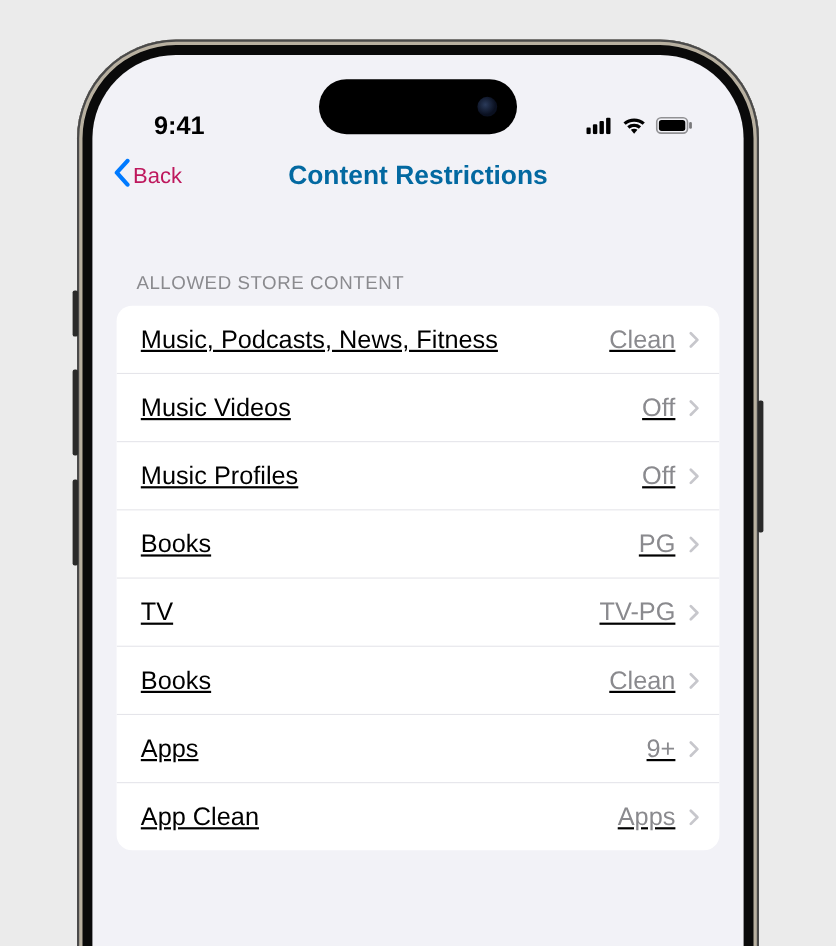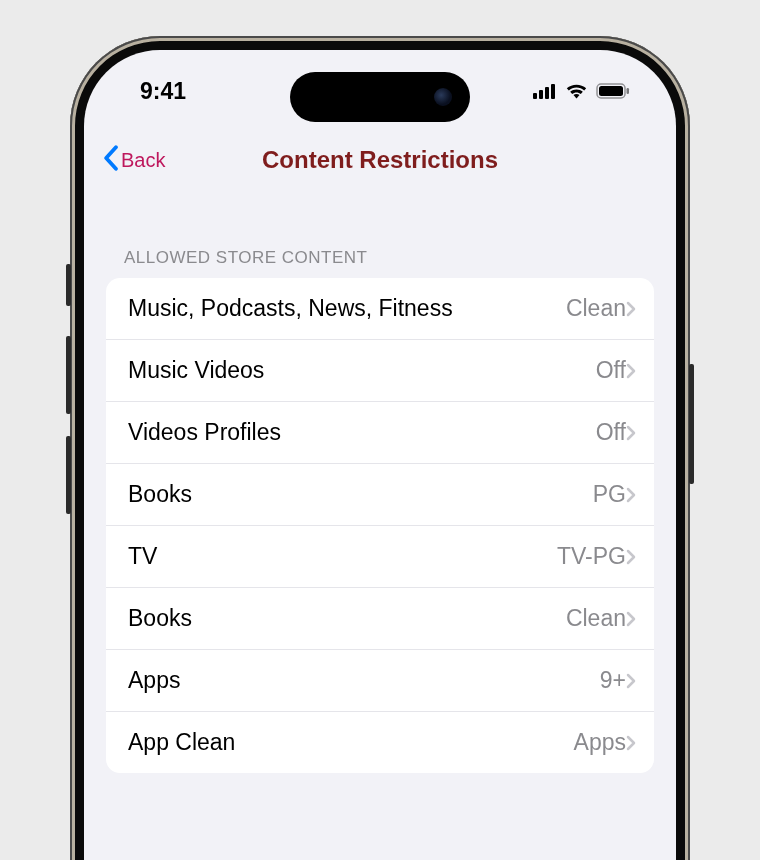--- a/index.html
+++ b/index.html
@@ -56,21 +56,21 @@
     justify-content: flex-end;
     padding-right: 18px;
   }
   .cam {
     width: 18px; height: 18px; border-radius: 50%;
     background: radial-gradient(circle at 40% 40%, #2a3a5a 0%, #0a1020 60%);
   }
   .status-bar {
     display: flex;
     justify-content: space-between;
-    align-items: flex-start;
+    align-items: flex-end;
     padding: 28px 46px 0 56px;
     height: 78px;
     font-size: 23px;
     font-weight: 600;
     color: #000;
   }
   .status-right { display: flex; align-items: center; gap: 8px; }
   .nav-bar {
     display: flex;
     align-items: center;
@@ -84,48 +84,49 @@
     font-size: 20px;
     gap: 2px;
     position: absolute;
     left: 18px;
   }
   .nav-title {
     flex: 1;
     text-align: center;
     font-size: 24px;
     font-weight: 600;
-    color: #7f1d1d;
+    color: #0369a1;
   }
   .content {
     padding: 40px 22px 0 22px;
   }
   .section-header {
     font-size: 17px;
     letter-spacing: 0.5px;
     color: #8a8a8e;
     text-transform: uppercase;
     padding: 0 18px 10px 18px;
     margin-top: 20px;
   }
   .list {
     background: #fff;
     border-radius: 14px;
     overflow: hidden;
+    text-decoration: underline;
   }
   .row {
     display: flex;
     align-items: center;
     padding: 17px 18px 17px 22px;
     border-bottom: 1px solid #e5e5ea;
     font-size: 23px;
   }
   .row:last-child { border-bottom: none; }
   .row-label { flex: 1; color: #000; }
-  .row-value { color: #8a8a8e; margin-right: 0; font-size: 23px; }
+  .row-value { color: #8a8a8e; margin-right: 12px; font-size: 23px; }
   .chevron { color: #c7c7cc; display: flex; align-items: center; }
 </style>
 </head>
 <body>
 
 <div class="phone-frame">
   <div class="side-btn sbl1"></div>
   <div class="side-btn sbl2"></div>
   <div class="side-btn sbl3"></div>
   <div class="side-btn sbr"></div>
@@ -193,21 +194,21 @@
           <span class="row-label">Music Videos</span>
           <span class="row-value">Off</span>
           <span class="chevron">
             <svg width="10" height="16" viewBox="0 0 10 16">
                 <path d="M2 2 L8 8 L2 14" stroke="#c7c7cc" stroke-width="2.5" fill="none" stroke-linecap="round" stroke-linejoin="round"></path>
               </svg>
           </span>
         </div>
 
         <div class="row">
-          <span class="row-label">Videos Profiles</span>
+          <span class="row-label">Music Profiles</span>
           <span class="row-value">Off</span>
           <span class="chevron">
             <svg width="10" height="16" viewBox="0 0 10 16">
                 <path d="M2 2 L8 8 L2 14" stroke="#c7c7cc" stroke-width="2.5" fill="none" stroke-linecap="round" stroke-linejoin="round"></path>
               </svg>
           </span>
         </div>
 
         <div class="row">
           <span class="row-label">Books</span>

